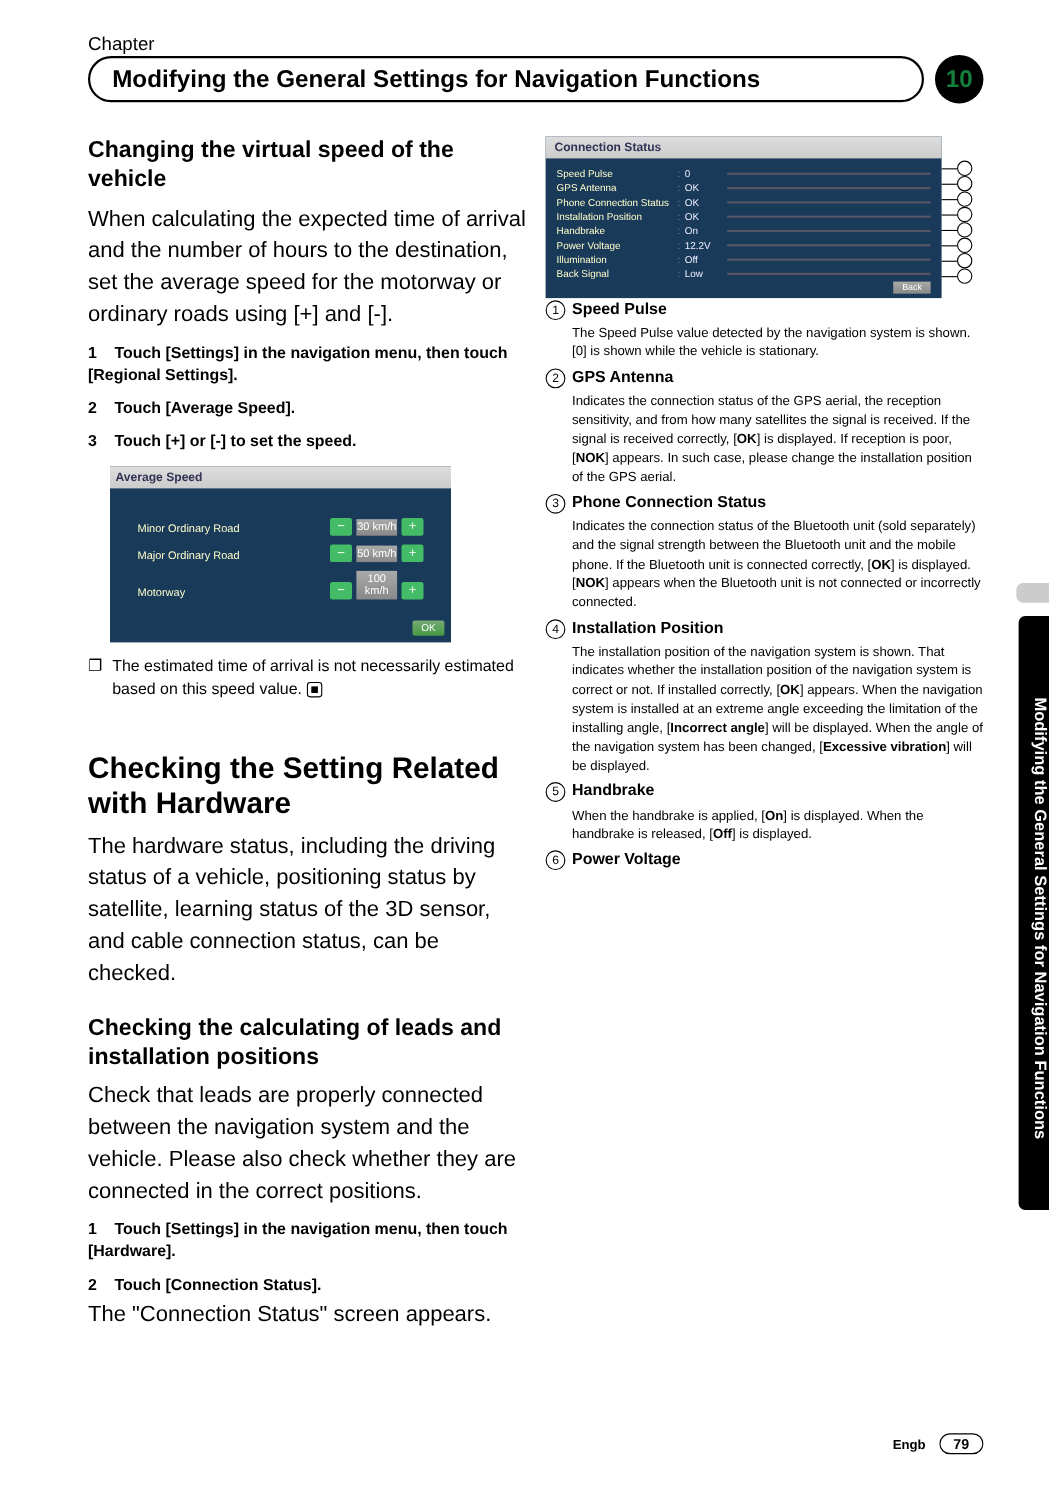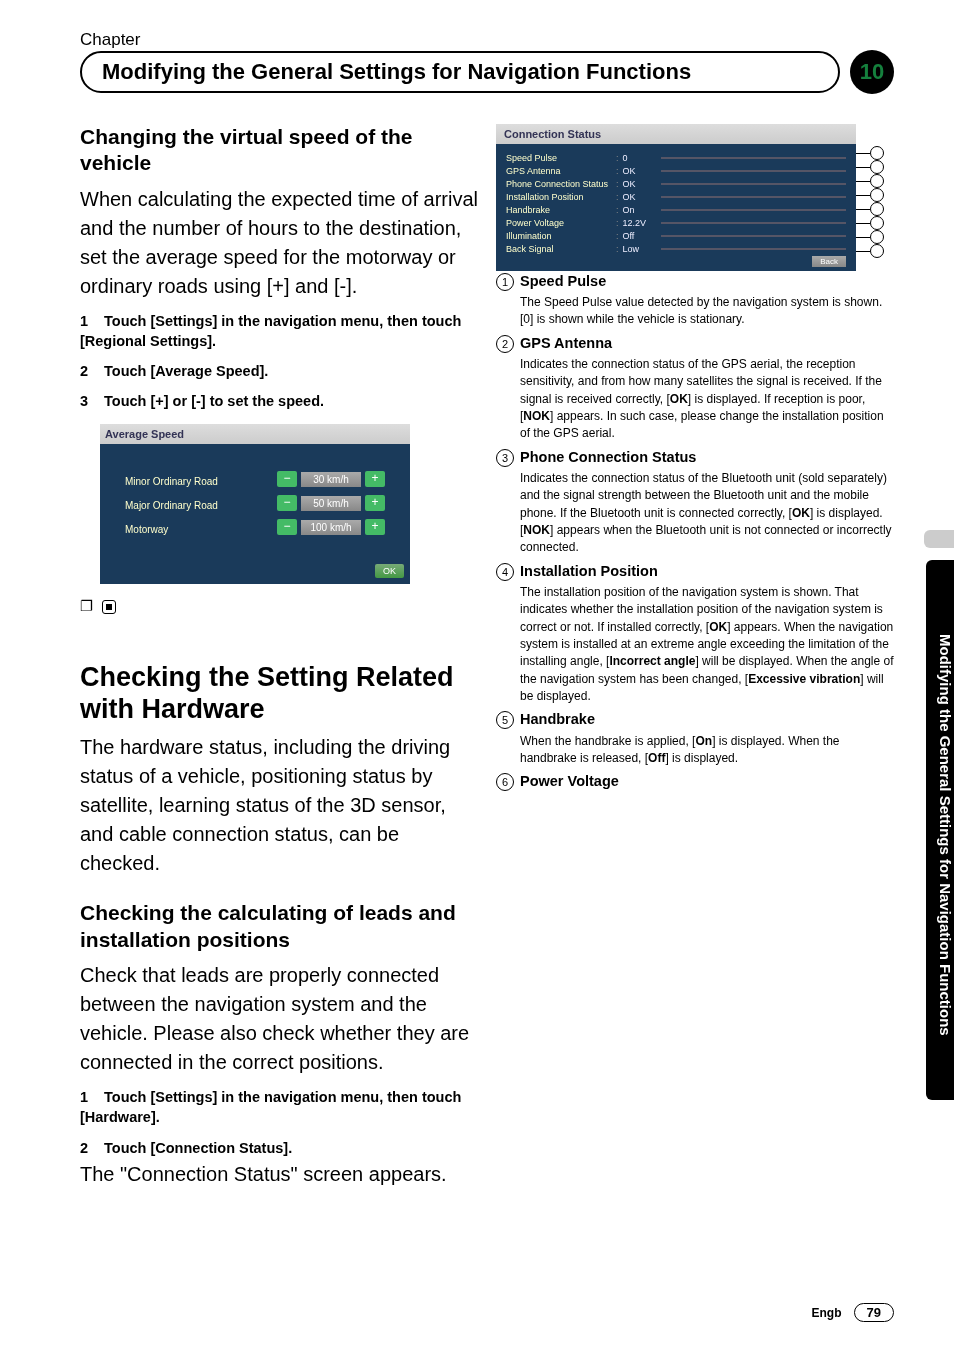--- a/index.html
+++ b/index.html
@@ -110,21 +110,21 @@
     .avg-btn {
       width: 20px; height: 16px;
       background: #4b6;
       color: white;
       font-size: 12px;
       text-align:center;
       line-height: 14px;
       border-radius: 2px;
     }
     .avg-val {
-      width: 60px;
+      width: 37px;
       text-align: center;
       background: linear-gradient(#aaa,#888);
       margin: 0 4px;
       font-size: 10px;
       color: white;
       padding: 2px 0;
     }
     .avg-ok {
       position: absolute; right: 6px; bottom: 6px;
       background: linear-gradient(#7a7,#494);
@@ -309,21 +309,21 @@
         <span class="avg-label">Motorway</span>
         <span class="avg-btn">−</span>
         <span class="avg-val">100 km/h</span>
         <span class="avg-btn">+</span>
       </div>
       <div class="avg-ok">OK</div>
     </div>
 
     <div class="bullet-row">
       <span class="bullet-sym">❐</span>
-      <span class="bullet-text"> <span class="stop-icon"></span></span>
+      <span class="bullet-text"><span>The estimated time of arrival is not necessarily estimated based on this speed value.</span> <span class="stop-icon"></span></span>
     </div>
 
     <div class="h1">Checking the Setting Related with Hardware</div>
     <div class="para">The hardware status, including the driving status of a vehicle, positioning status by satellite, learning status of the 3D sensor, and cable connection status, can be checked.</div>
 
     <div class="h2" style="margin-top:22px">Checking the calculating of leads and installation positions</div>
     <div class="para">Check that leads are properly connected between the navigation system and the vehicle. Please also check whether they are connected in the correct positions.</div>
 
     <div class="step">
       <span class="step-num">1</span><span>Touch [Settings] in the navigation menu, then touch [Hardware].</span>

